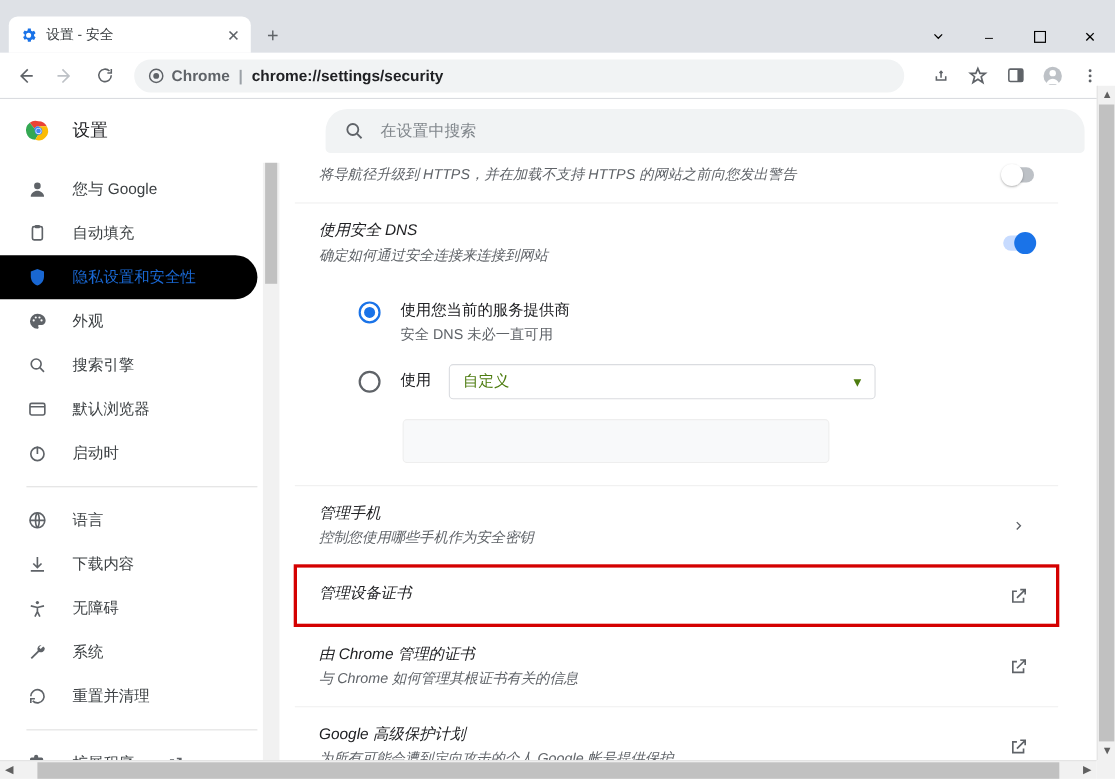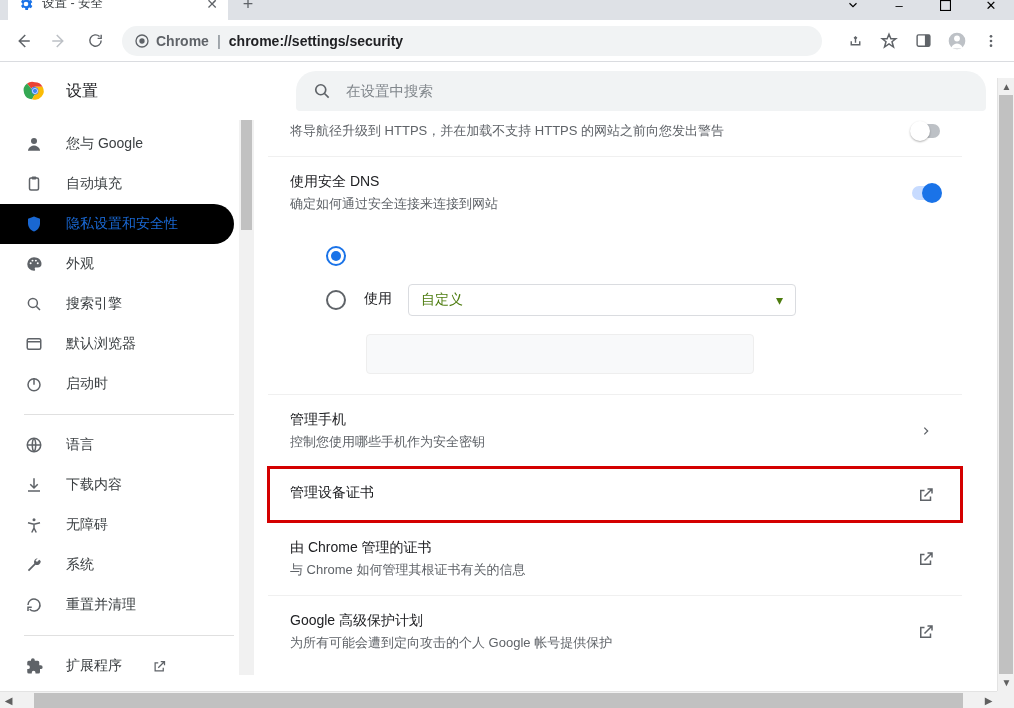--- a/index.html
+++ b/index.html
@@ -1,19 +1,19 @@
 <!DOCTYPE html>
 <html><head>
 <meta charset="utf-8">
 <style>
   * { box-sizing: border-box; margin: 0; padding: 0; font-family: "Segoe UI", Arial, sans-serif; }
   html, body { width: 1014px; height: 708px; overflow: hidden; background: #fff; }
 
   
-  .titlebar { height: 20px; background: #dee1e6; display: flex; align-items: flex-end; justify-content: center; }
+  .titlebar { height: 48px; background: #dee1e6; display: flex; align-items: flex-end; justify-content: center; }
   .tab { background: #fff; height: 33px; width: 220px; margin-left: 8px; border-radius: 8px 8px 0 0; display: flex; align-items: center; padding: 0 10px; gap:8px; font-size: 12.5px; color:#3c4043; position: relative;}
   .tab .close { margin-left:auto; font-size:14px; color:#5f6368; }
   .newtab { width:28px; height:28px; display:flex; align-items:center; justify-content:center; font-size:18px; color:#5f6368; margin-left:6px; margin-bottom:2px;}
   .wincontrols { margin-left:auto; display:flex; }
   .wincontrols div { width:46px; height:30px; display:flex; align-items:center; justify-content:center; font-size:13px; color:#000; }
 
   
   .toolbar { height: 42px; background:#fff; border-bottom:1px solid #dadce0; display:flex; align-items:center; padding: 0 8px; gap: 6px; font-weight: bold;}
   .tool-ico { width:30px; height:30px; display:flex; align-items:center; justify-content:center; color:#5f6368; border-radius:50%; }
   .tool-ico.dis { color:#bdc1c6; }
@@ -38,21 +38,21 @@
   .navitem.active { background:#000000; color:#1967d2; }
   .navitem .ni-icon { width:20px; display:flex; align-items:center; justify-content:center; color:#5f6368;}
   .navitem.active .ni-icon { color:#1967d2; }
   .side-sep { height:1px; background:#e0e0e0; margin:10px 20px 10px 24px;}
   .navitem .ext-open { margin-left:8px; }
 
   .main { flex:1; overflow:hidden; position:relative;}
   .card { background:#fff; width:694px; margin-left:14px; }
   .row { padding: 16px 22px; display:flex; align-items:center; border-top:1px solid #f0f0f0;}
   .row.first { border-top:none; padding-top:2px;}
-  .row .txt { flex:1; }
+  .row .txt { flex:1;font-style:italic; }
   .row .title { font-size:14px; color:#202124; margin-bottom:4px;}
   .row .sub { font-size:13px; color:#5f6368;}
   .row .action { width:28px; display:flex; align-items:center; justify-content:center; color:#5f6368;}
   .toggle { width:36px; height:14px; background:#c7dbff; border-radius:8px; position:relative;}
   .toggle .knob { position:absolute; right:-2px; top:-3px; width:20px; height:20px; background:#1a73e8; border-radius:50%; }
   .toggle.off { background:#bdc1c6;}
   .toggle.off .knob{ left:-2px; right:auto; background:#fff; box-shadow:0 1px 2px rgba(0,0,0,.3);}
   .radio-block { padding: 8px 22px 20px 58px;}
   .radio-row { display:flex; align-items:flex-start; gap:18px; padding:8px 0;}
   .radio { width:20px; height:20px; border:2px solid #5f6368; border-radius:50%; display:flex; align-items:center; justify-content:center; flex:none; margin-top:1px;}
@@ -348,20 +348,24 @@
         <div class="action">
           <div class="toggle">
               <div class="knob"></div>
             </div>
         </div>
       </div>
 
       <div class="radio-block">
         <div class="radio-row">
           <div class="radio sel"></div>
+          <div>
+            <div class="radio-label">使用您当前的服务提供商</div>
+            <div class="radio-sub">安全 DNS 未必一直可用</div>
+          </div>
         </div>
         <div class="radio-row" style="align-items:center;">
           <div class="radio"></div>
           <div style="display:flex; align-items:center; gap:14px;">
             <span class="radio-label">使用</span>
             <div class="select">
               <span>自定义</span>
               <span>▾</span>
             </div>
           </div>

